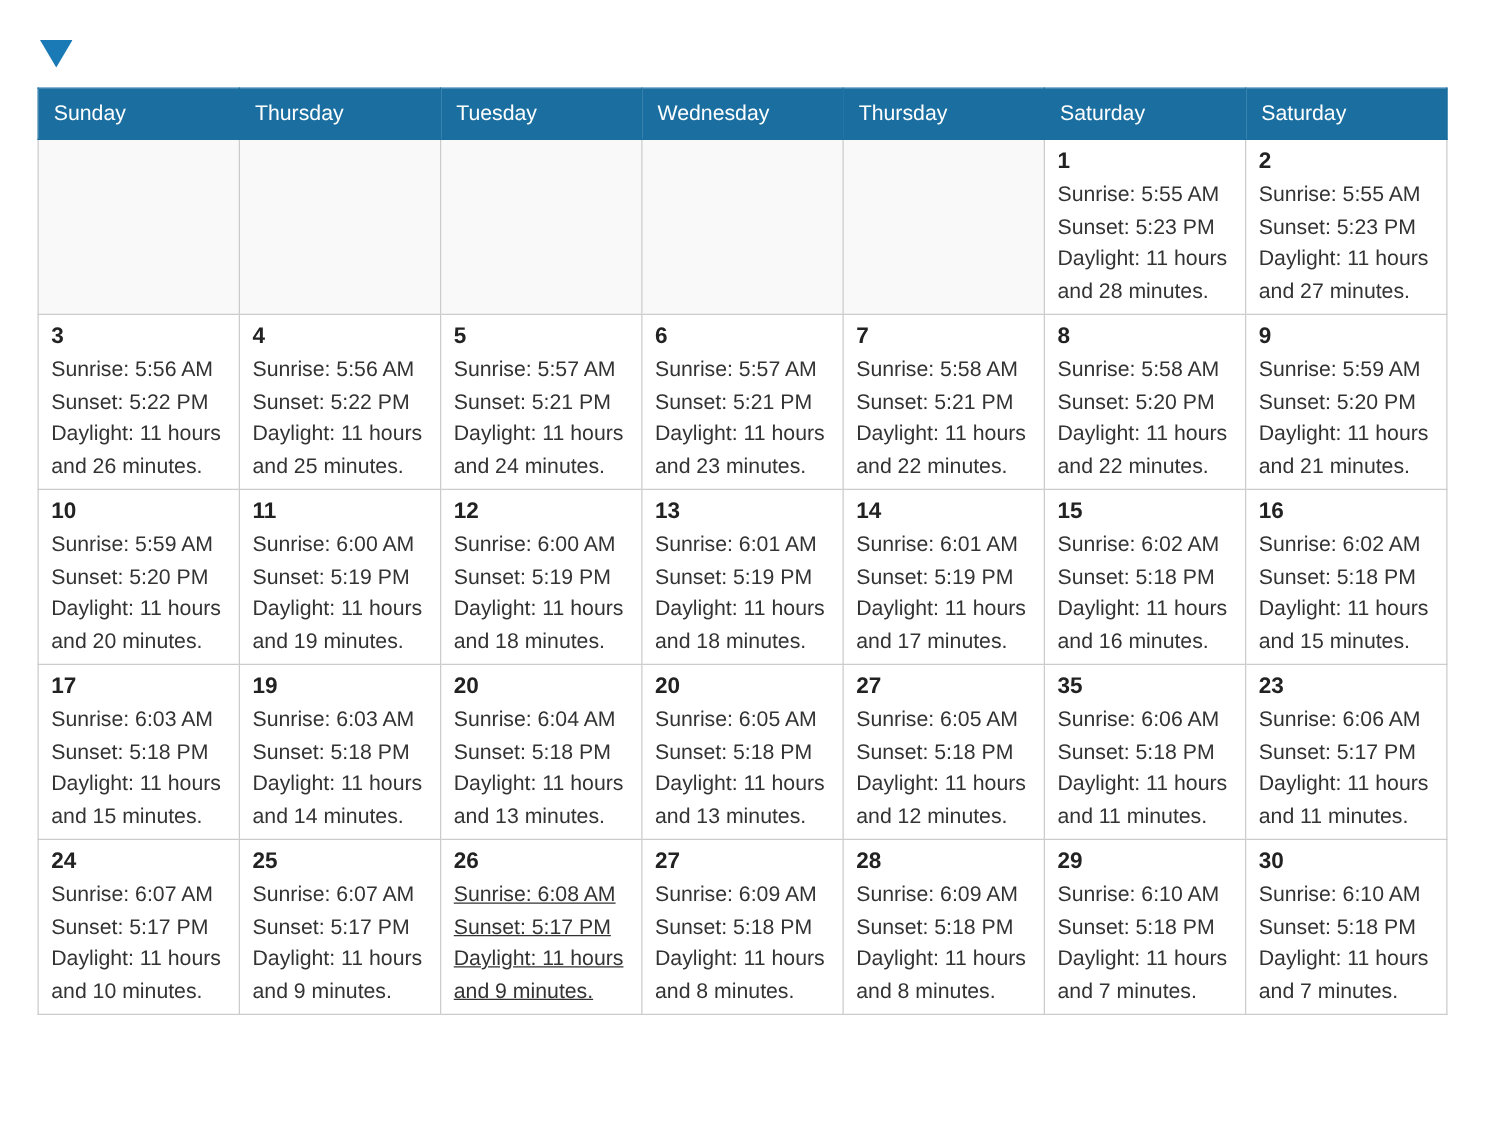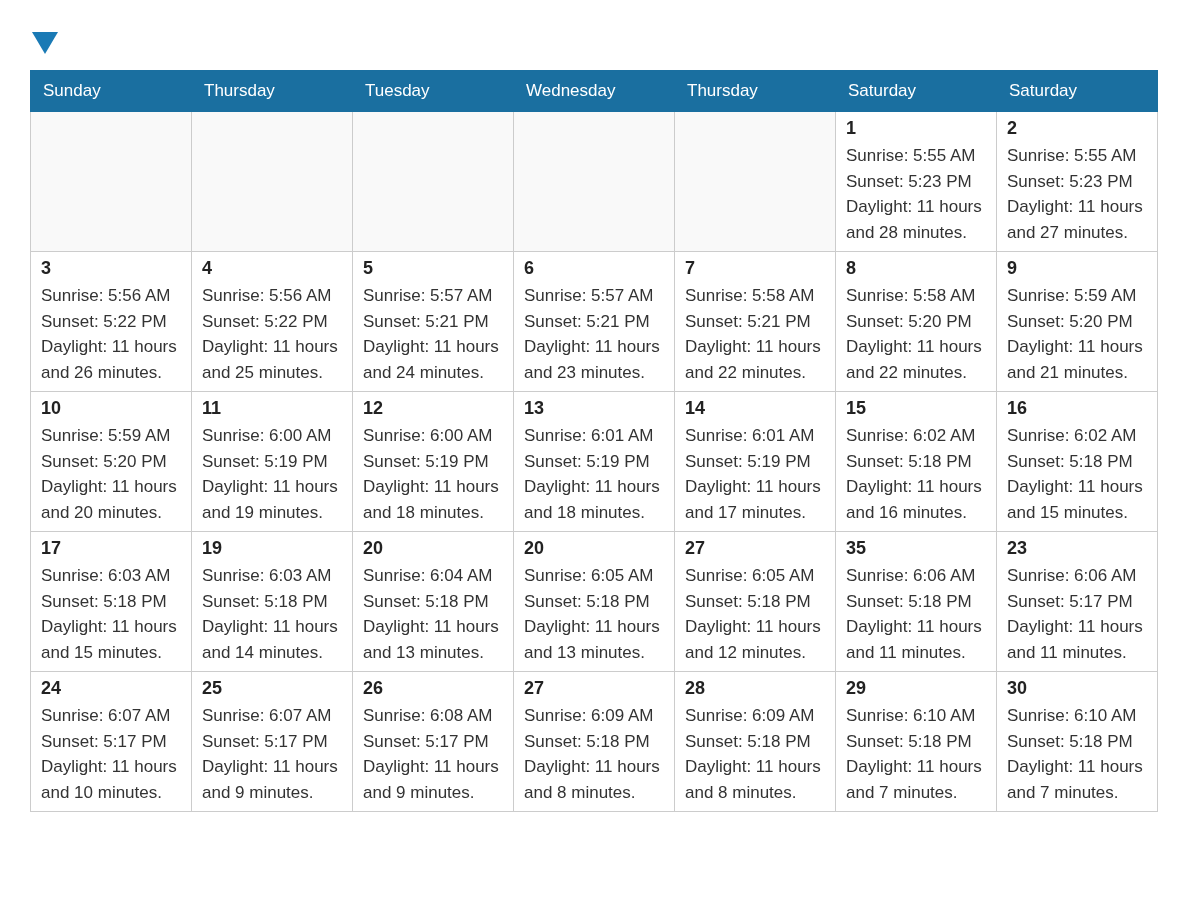--- a/index.html
+++ b/index.html
@@ -291,21 +291,21 @@
         </td>
         <td>
           <span class="day-number">25</span>
           <div class="day-info" style="white-space: pre-line;">Sunrise: 6:07 AM
 Sunset: 5:17 PM
 Daylight: 11 hours
 and 9 minutes.</div>
         </td>
         <td>
           <span class="day-number">26</span>
-          <div class="day-info" style="white-space: pre-line;">Sunrise: 6:08 AM
+          <div class="day-info" style="white-space: pre-line; text-decoration: underline;">Sunrise: 6:08 AM
 Sunset: 5:17 PM
 Daylight: 11 hours
 and 9 minutes.</div>
         </td>
         <td>
           <span class="day-number">27</span>
           <div class="day-info" style="white-space: pre-line;">Sunrise: 6:09 AM
 Sunset: 5:18 PM
 Daylight: 11 hours
 and 8 minutes.</div>

